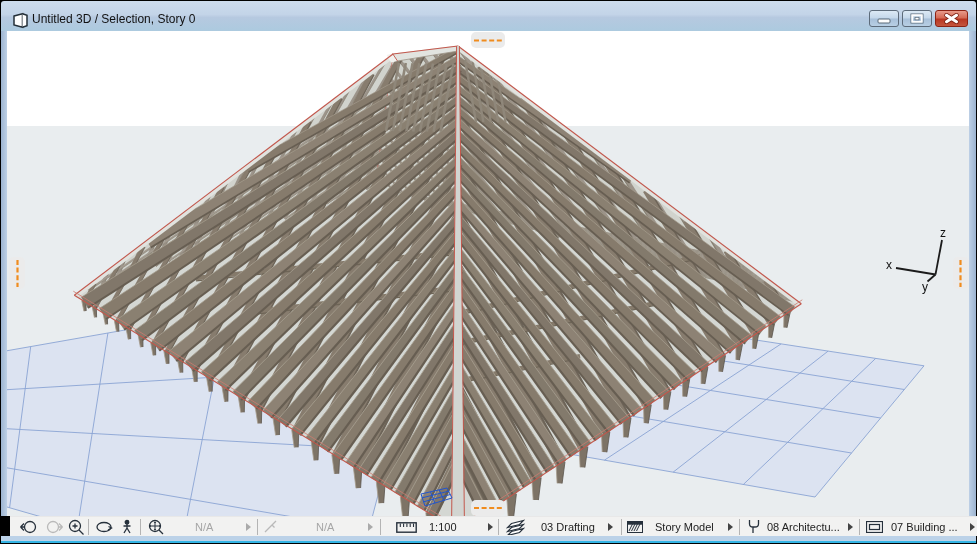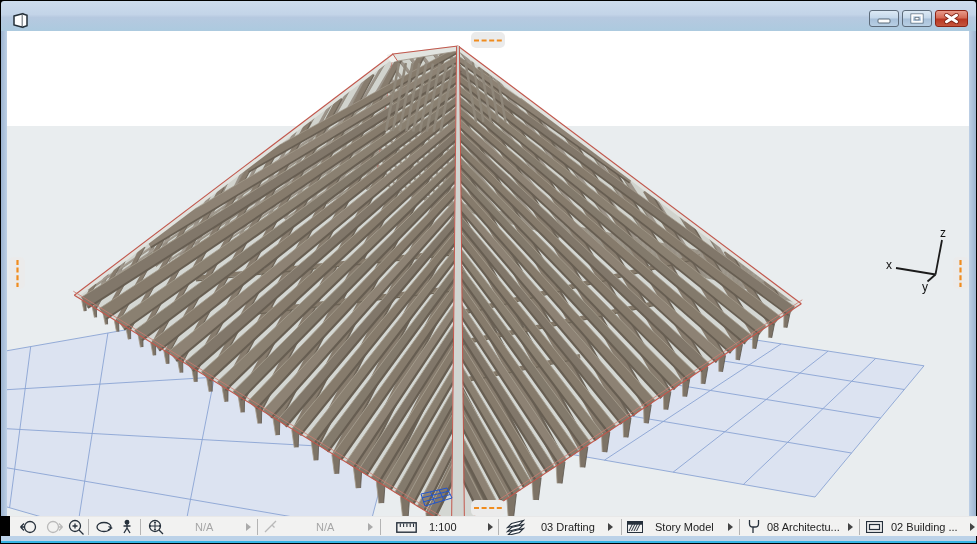--- a/index.html
+++ b/index.html
@@ -20,20 +20,21 @@
 .dis { color:#a6a6a6; }
 .arr { position:absolute; top:6px; width:0; height:0; border-left:5px solid #444; border-top:4px solid transparent; border-bottom:4px solid transparent; }
 .arrd { border-left-color:#aaa; }
 </style></head><body>
 <div class="win">
  <div class="titlebar">
   <svg class="title-ico" width="17" height="17" viewBox="0 0 17 17">
     <path d="M2 4 L10.5 1.8 L10.5 15.2 L2 13 Z" fill="#fff" stroke="#242f38" stroke-width="1.5"></path>
     <path d="M10.5 1.8 L15 3.4 L15 13.6 L10.5 15.2" fill="#fff" stroke="#242f38" stroke-width="1.5"></path>
   </svg>
+  <div class="title-txt">Untitled 3D / Selection, Story 0</div>
   <div class="btn btn-blue" style="left:868px; width:30px;"></div>
   <div class="btn btn-blue" style="left:901px; width:30px;"></div>
   <div class="btn btn-red" style="left:934px; width:33px;"></div>
   <svg style="position:absolute;left:868px;top:9px" width="30" height="17">
         <rect x="9" y="9" width="12" height="4" rx="1" fill="#fdfdfd" stroke="#5a6a78" stroke-width="1"></rect>
       </svg>
   <svg style="position:absolute;left:901px;top:9px" width="30" height="17">
         <rect x="9" y="4" width="12" height="9" fill="none" stroke="#5a6a78" stroke-width="1"></rect>
         <rect x="10.2" y="5.2" width="9.6" height="6.6" fill="none" stroke="#fdfdfd" stroke-width="1.8"></rect>
         <rect x="13" y="7.3" width="4" height="2.6" fill="#fdfdfd" stroke="#5a6a78" stroke-width="0.8"></rect>
@@ -817,16 +818,16 @@
   <svg style="position:absolute;left:738px;top:2px" width="12" height="15" viewBox="0 0 12 15">
         <path d="M1.5 1 L1.5 5 Q1.5 8 5 8 L5 14 M10.5 1 L10.5 5 Q10.5 8 7 8 M5 8 L7 8" stroke="#27313c" stroke-width="1.3" fill="none"></path>
       </svg>
   <div class="sbtxt" style="left:757px">08 Architectu...</div>
   <div class="arr" style="left:838px"></div>
   <div class="sep" style="left:849px"></div>
   <svg style="position:absolute;left:856px;top:4px" width="17" height="12" viewBox="0 0 17 12">
         <rect x="0.5" y="0.5" width="16" height="11" fill="none" stroke="#27313c" stroke-width="1.2"></rect>
         <rect x="3.5" y="3.5" width="10" height="5" fill="none" stroke="#27313c" stroke-width="1.2"></rect>
       </svg>
-  <div class="sbtxt" style="left:881px">02 Building ...</div>
+  <div class="sbtxt" style="left:881px">07 Building ...</div>
   <div class="arr" style="left:960px"></div>
  </div>
  <div class="frameb"></div>
 </div>
 </body></html>

